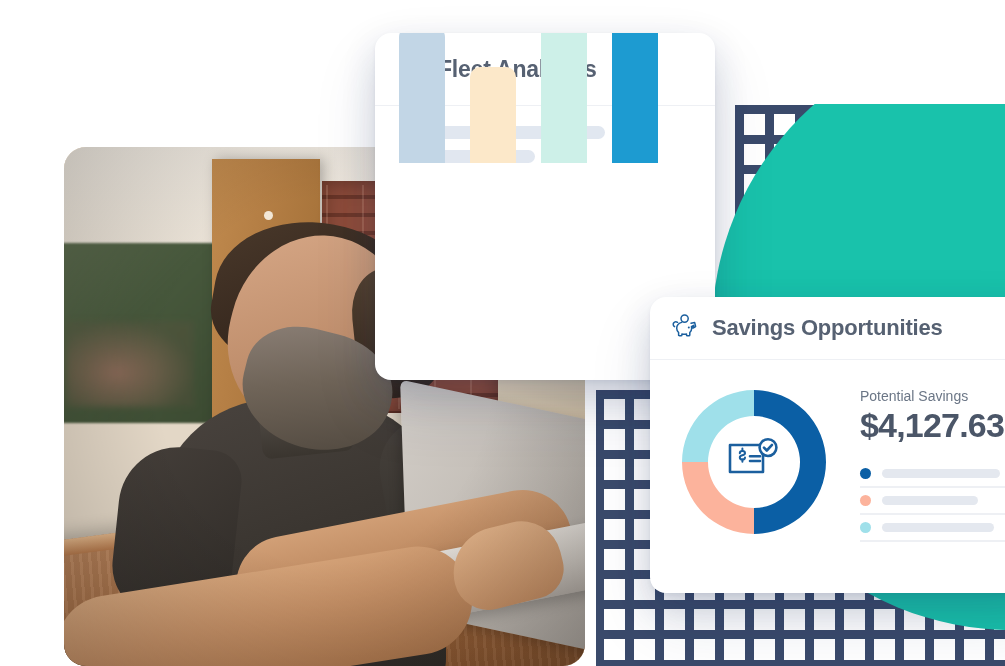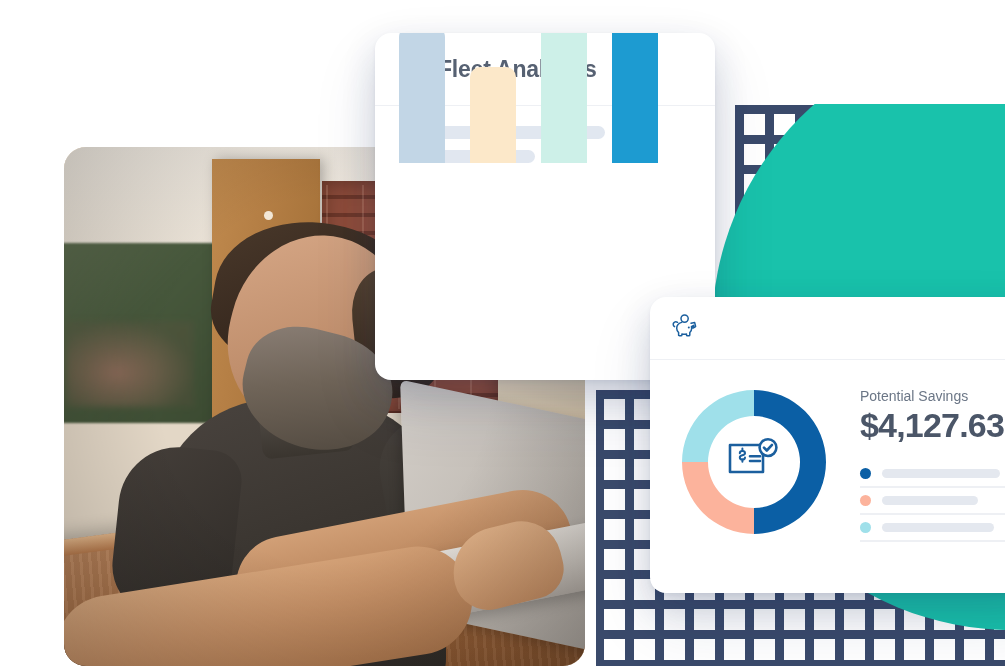--- a/index.html
+++ b/index.html
@@ -535,20 +535,21 @@
   <div id="savings-card" class="card card-shadow">
     <div class="card-header">
       <span class="icon-piggy">
         <svg width="28" height="26" viewBox="0 0 28 26" fill="none">
           <path d="M9.6 9.4c-2.9.9-4.9 3.2-4.9 5.9 0 1.6.7 3.1 1.9 4.2v2.4a.9.9 0 0 0 .9.9h1.5a.9.9 0 0 0 .9-.9v-.9c.7.2 1.5.3 2.3.3s1.6-.1 2.3-.3v.9a.9.9 0 0 0 .9.9h1.5a.9.9 0 0 0 .9-.9v-2.4c1.2-1.1 1.9-2.6 1.9-4.2 0-.6-.1-1.2-.3-1.7l2.2-1.3-.6 2.8 2.6-1.6-.9-3.9-3.7.6" stroke="#1b5f9e" stroke-width="1.5" stroke-linecap="round" stroke-linejoin="round"></path>
           <circle cx="12.6" cy="5.6" r="3.6" stroke="#1b5f9e" stroke-width="1.5"></circle>
           <path d="M5.6 9.3C4.2 8.6 2.4 8.9 1.6 10c-.8 1.2-.3 2.8 1 3.6" stroke="#1b5f9e" stroke-width="1.5" stroke-linecap="round" stroke-linejoin="round"></path>
           <circle cx="16.8" cy="14.6" r="1" fill="#1b5f9e"></circle>
         </svg>
       </span>
+      <span class="card-title">Savings Opportunities</span>
     </div>
     <div class="savings-body">
       <div class="donut-wrap">
         <svg width="168" height="160" viewBox="0 0 168 160">
           <g id="donut-slices" transform="translate(84,80)">
               <path d="M 4.408728476930472e-15 -72 A 72 72 0 0 1 4.408728476930472e-15 72 L 2.8166876380389124e-15 46 A 46 46 0 0 0 2.8166876380389124e-15 -46 Z" fill="#0b5fa5"></path>
               <path d="M 4.408728476930472e-15 72 A 72 72 0 0 1 -72 8.817456953860943e-15 L -46 5.633375276077825e-15 A 46 46 0 0 0 2.8166876380389124e-15 46 Z" fill="#fcb39c"></path>
               <path d="M -72 8.817456953860943e-15 A 72 72 0 0 1 -1.3226185430791413e-14 -72 L -8.450062914116736e-15 -46 A 46 46 0 0 0 -46 5.633375276077825e-15 Z" fill="#9fe0ea"></path>
             </g>
         </svg>

